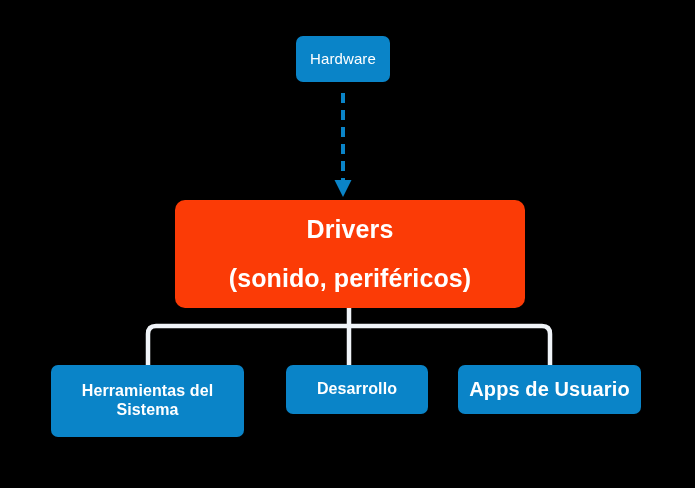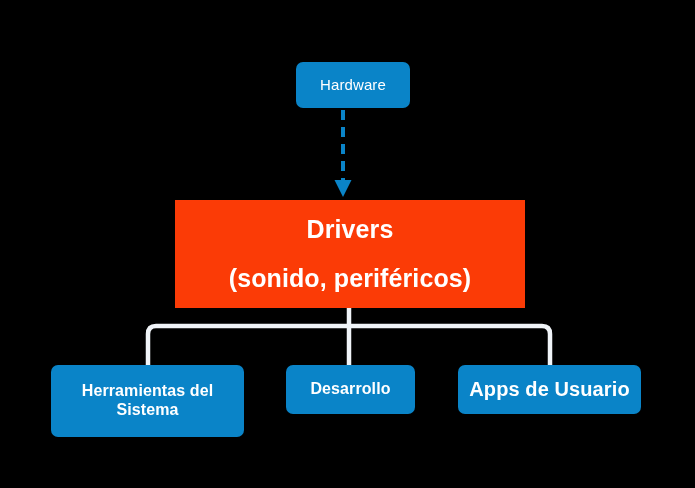--- a/index.html
+++ b/index.html
@@ -46,29 +46,29 @@
   }
 
   .node-blue {
     background: #0a84c8;
     border-radius: 7px;
     font-weight: bold;
   }
 
   .node-orange {
     background: #fb3b06;
-    border-radius: 0px;
+    border-radius: 10px;
     font-weight: bold;
   }
 
   
   #node-hardware {
     left: 296px;
-    top: 62px;
-    width: 114px;
+    top: 36px;
+    width: 94px;
     height: 46px;
     font-size: 15px;
     font-weight: normal;
   }
 
   #node-drivers {
     left: 175px;
     top: 200px;
     width: 350px;
     height: 108px;
@@ -85,21 +85,21 @@
     top: 365px;
     width: 193px;
     height: 72px;
     font-size: 16px;
     align-items: center;
   }
 
   #node-desarrollo {
     left: 286px;
     top: 365px;
-    width: 129px;
+    width: 142px;
     height: 49px;
     font-size: 16px;
   }
 
   #node-apps {
     left: 458px;
     top: 365px;
     width: 183px;
     height: 49px;
     font-size: 20px;

